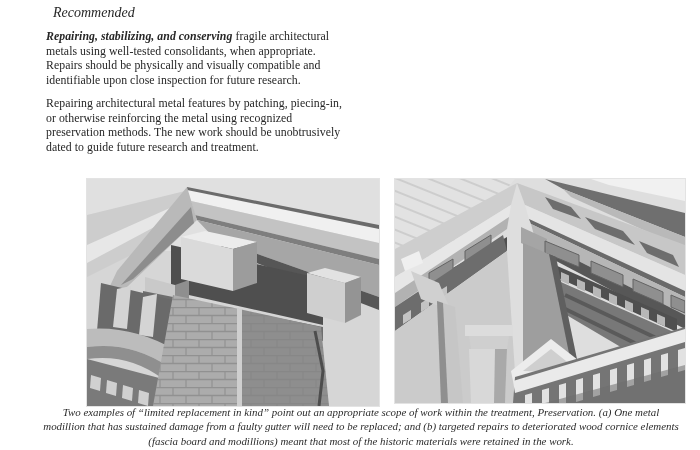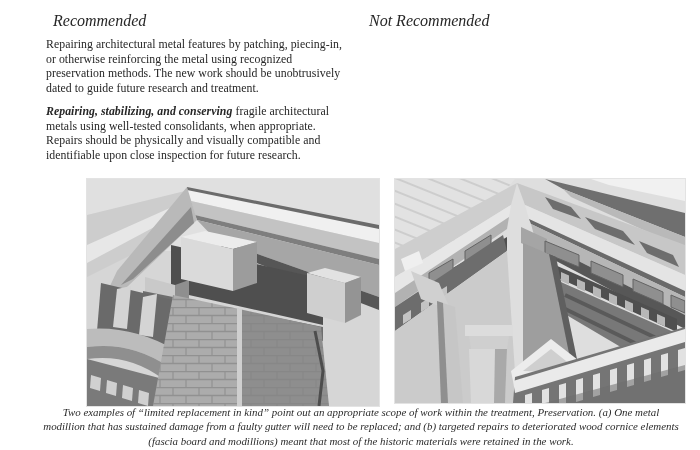--- a/index.html
+++ b/index.html
@@ -7,22 +7,22 @@
     width:700px;height:450px;position:relative;overflow:hidden;
     background:#ffffff;
     font-family:"Liberation Serif","DejaVu Serif",serif;
     color:#262626;
     -webkit-font-smoothing:antialiased;
   }
   .col{position:absolute;top:5px;}
   .col-left{left:46px;width:303px;}
   .col-right{left:362px;width:301px;}
   .colhead{
-    font-style:italic;font-weight:normal;font-size:16px;line-height:15px;
-    margin:8px 0 9px 7px;
+    font-style:italic;font-weight:normal;font-size:14px;line-height:15px;
+    margin:0 0 9px 7px;
   }
   .col p{
     font-size:11.8px;line-height:14.5px;margin:0 0 9px 0;
     letter-spacing:0.05px;
   }
   .lead{font-weight:bold;font-style:italic;}
   .figure{
     position:absolute;overflow:hidden;background:#d8d8d8;
     outline:1px solid #e3e3e3;
   }
@@ -34,26 +34,25 @@
     font-style:italic;font-size:10.9px;line-height:14.3px;margin:5px;
     color:#2b2b2b;
     text-align:center;
   }
 </style>
 </head>
 <body>
 
 <section class="col col-left">
   <h3 class="colhead">Recommended</h3>
+  <p><span class="lead">Repairing, stabilizing, and conserving</span><span> fragile architectural metals using well-tested consolidants, when appropriate. Repairs should be physically and visually compatible and identifiable upon close inspection for future research.</span></p>
   <p>Repairing architectural metal features by patching, piecing-in, or otherwise reinforcing the metal using recognized preservation methods. The new work should be unobtrusively dated to guide future research and treatment.</p>
-  <p><span class="lead">Repairing, stabilizing, and conserving</span><span> fragile architectural metals using well-tested consolidants, when appropriate. Repairs should be physically and visually compatible and identifiable upon close inspection for future research.</span></p>
 </section>
 
 <section class="col col-right">
-  <h3 class="colhead">Not Recommended</h3>
 </section>
 
 <figure class="figure figure-left" role="img" aria-label="Black-and-white photograph: metal cornice corner with large square modillions above a brick pier">
   <svg viewBox="0 0 292 227" preserveAspectRatio="none">
     <defs>
       <pattern id="brick" width="26" height="16" patternUnits="userSpaceOnUse">
         <path d="M0,0.5H26M0,8.5H26" stroke="#767676" stroke-width="1.3" fill="none"></path>
         <path d="M8,0V8M21,8V16" stroke="#767676" stroke-width="1.2" fill="none"></path>
       </pattern>
     </defs>

